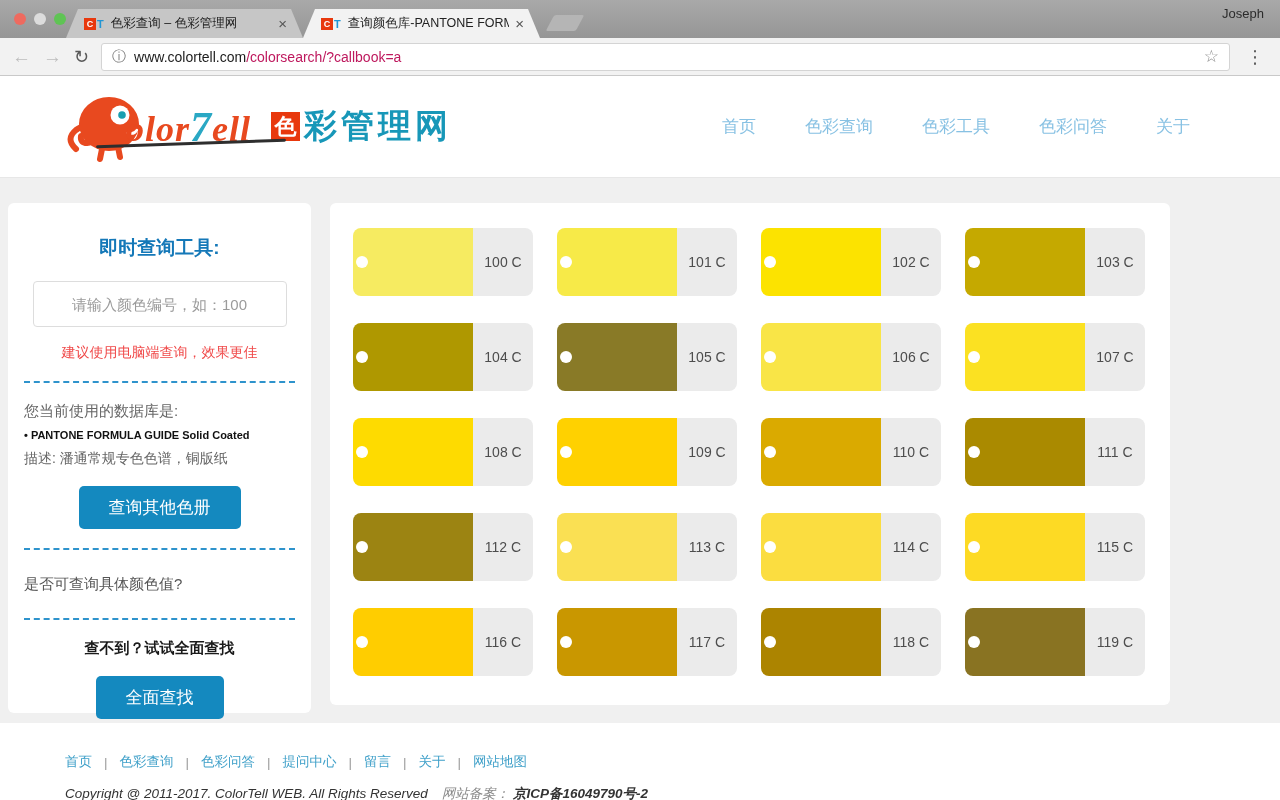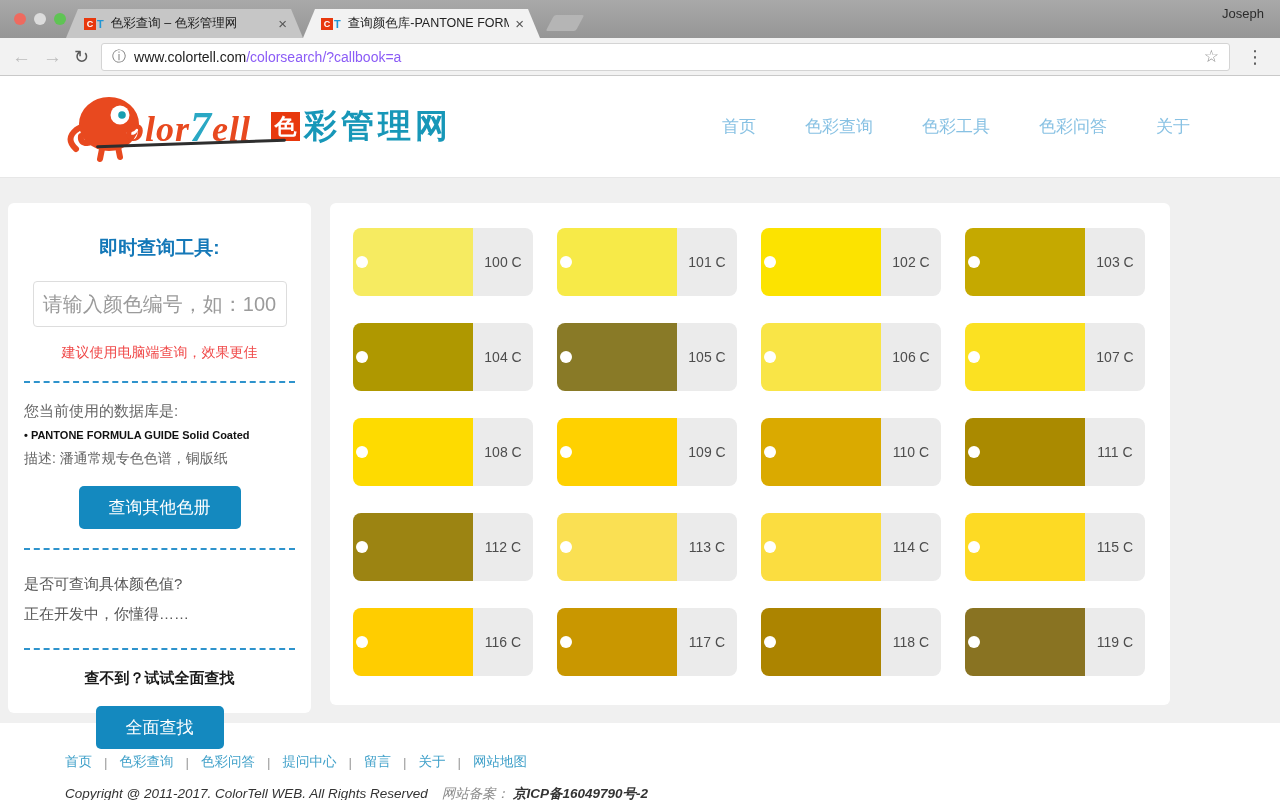--- a/index.html
+++ b/index.html
@@ -31,21 +31,21 @@
                 transform:skewX(-28deg); margin:0 0 7px 10px; cursor:pointer; }
 
   .toolbar { height:38px; background:#f2f2f2; display:flex; align-items:center;
              padding:0 12px; gap:12px; border-bottom:1px solid #c9c9c9; }
   .nav-arrow { font-size:19px; color:#bdbdbd; line-height:1; }
   .reload { font-size:18px; color:#595959; line-height:1; cursor:pointer; }
   .urlbar { flex:1; height:28px; background:#fff; border:1px solid #d4d4d4; border-radius:3px;
             display:flex; align-items:center; padding:0 10px; font-size:14px; cursor:text; }
   .info-ic { color:#777; margin-right:8px; font-size:14px; }
   .url-host { color:#1c1c1c; }
-  .url-path { color:#8b5cf6; }
+  .url-path { color:#be185d; }
   .star-ic { margin-left:auto; color:#8e8e8e; font-size:17px; cursor:pointer; }
   .menu-ic { color:#555; font-size:18px; padding:0 4px; cursor:pointer; }
 
   
   .site-header { height:102px; background:#fff; border-bottom:1px solid #e7e7e7;
                  display:flex; align-items:center; padding-left:62px; position:relative; }
   .logo { display:flex; align-items:center; cursor:pointer; }
   .logo-cham { position:relative; width:78px; height:72px; }
   .logo-wordmark { position:relative; margin-left:-14px; }
   .wm-text { font-family:"Liberation Serif", serif; font-style:italic; font-weight:bold;
@@ -61,21 +61,21 @@
               align-items:center; gap:49px; }
   .main-nav .nav-item { color:#87c1e3; font-size:17px; cursor:pointer; white-space:nowrap; }
 
   
   .main-area { position:relative; height:545px; background:#f0f0f0; }
 
   .sidebar-card { position:absolute; left:8px; top:25px; width:303px; height:510px;
                   background:#fff; border-radius:6px; padding:32px 16px 0; }
   .sb-title { text-align:center; color:#1478b8; font-weight:bold; font-size:19px; }
   .sb-input { display:block; width:254px; margin:20px auto 4px; height:46px; border:1px solid #ddd;
-              border-radius:4px; text-align:center; font-size:20px; color:#333; outline:none;
+              border-radius:4px; text-align:center; font-size:15px; color:#333; outline:none;
               font-family:"Liberation Sans", sans-serif; }
   .sb-input::placeholder { color:#9b9b9b; }
   .sb-hint { text-align:center; color:#f04848; font-size:14px; margin-top:17px; }
   .dashed { border:none; border-top:2px dashed #2e93cc; margin:19px 0; }
   .sb-dbline { color:#666; font-size:15px; margin:2px 0 8px; }
   .sb-dbname { color:#111; font-weight:bold; font-size:11px; margin:8px 0; white-space:nowrap; }
   .sb-dbdesc { color:#666; font-size:14px; margin-top:9px; }
   .sb-btn { display:block; margin:18px auto 2px; background:#1489bf; color:#fff; border:none;
             border-radius:5px; padding:10px 30px; font-size:17px; cursor:pointer;
             font-family:"Liberation Sans", sans-serif; }
@@ -190,21 +190,20 @@
     <div class="sb-title">即时查询工具:</div>
     <input class="sb-input" type="text" placeholder="请输入颜色编号，如：100" style="">
     <div class="sb-hint">建议使用电脑端查询，效果更佳</div>
     <hr class="dashed">
     <div class="sb-dbline">您当前使用的数据库是:</div>
     <div class="sb-dbname">• PANTONE FORMULA GUIDE Solid Coated</div>
     <div class="sb-dbdesc">描述: 潘通常规专色色谱，铜版纸</div>
     <button class="sb-btn">查询其他色册</button>
     <hr class="dashed">
     <div class="sb-q">是否可查询具体颜色值?</div>
-    <div class="sb-q">正在开发中，你懂得……</div>
     <hr class="dashed">
     <div class="sb-fallback">查不到？试试全面查找</div>
     <button class="sb-btn">全面查找</button>
   </div>
 
   <div class="swatch-panel">
     <div class="swatch-grid">
 
         <div class="swatch-card">
           <div class="swatch-color" style="background: rgb(246, 235, 97);">

